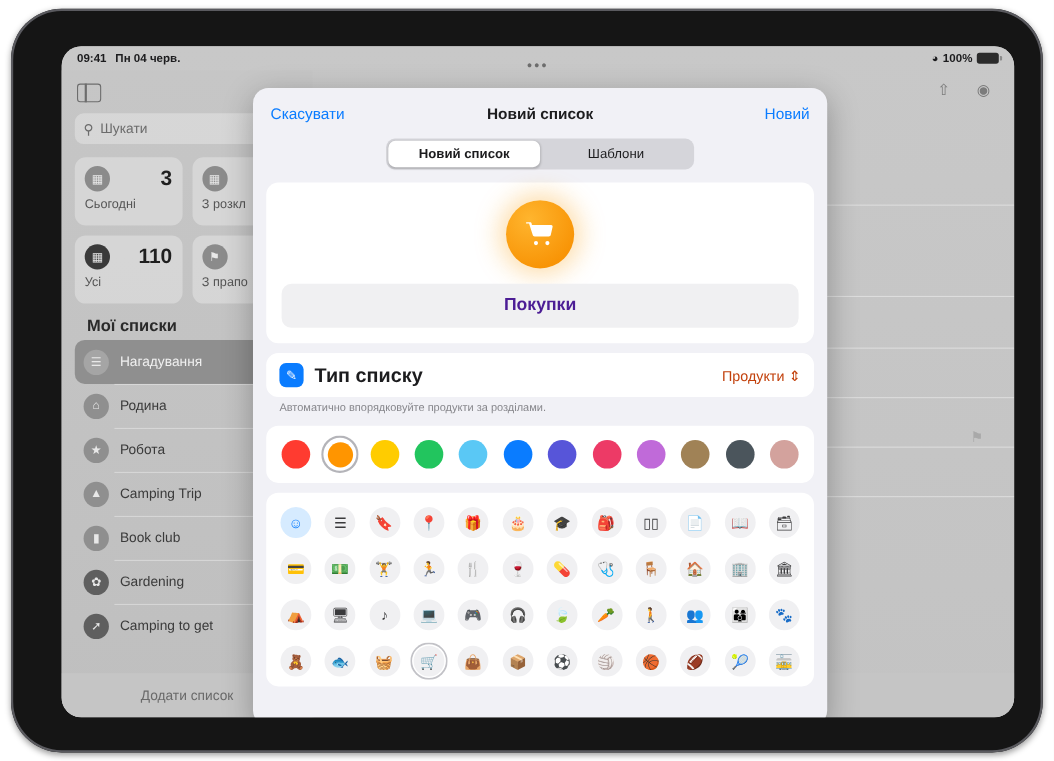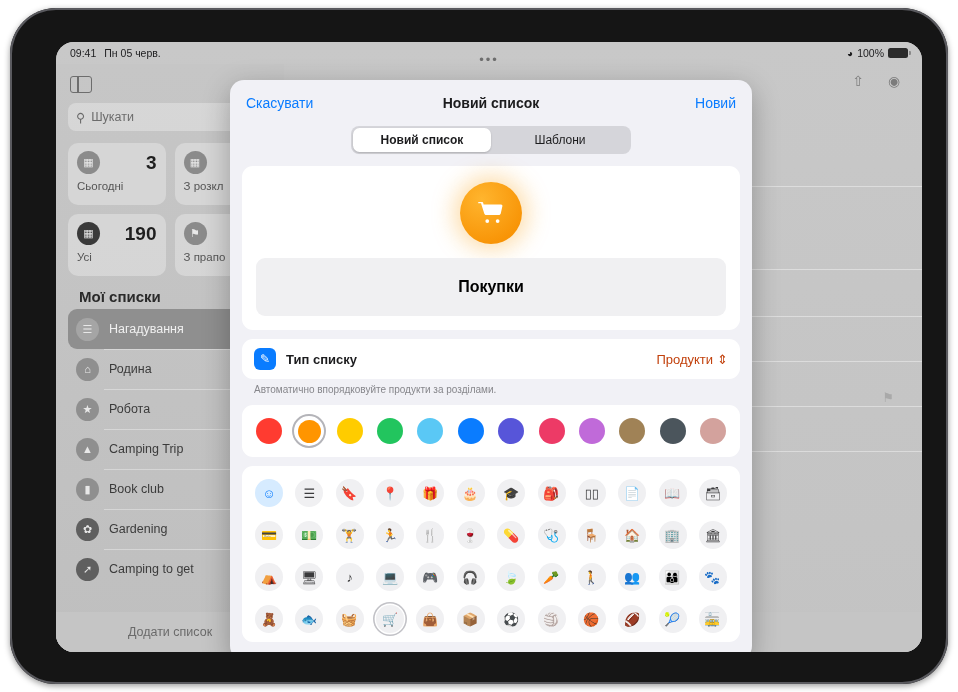--- a/index.html
+++ b/index.html
@@ -30,21 +30,21 @@
 
   
   #bg-app {
     position: absolute; inset: 0;
     background: linear-gradient(180deg, #c8c8c8 0%, #c3c3c3 100%);
   }
   #status-bar {
     position: absolute; top: 0; left: 0; right: 0; height: 22px;
     display: flex; align-items: center;
     padding: 0 14px;
-    font-size: 10.5px; font-weight: normal; color: #1c1c1e;
+    font-size: 10.5px; font-weight: bold; color: #1c1c1e;
   }
   #status-left { display: flex; gap: 8px; align-items: baseline; }
   #status-right { margin-left: auto; display: flex; gap: 4px; align-items: center; }
   .wifi-glyph { font-size: 10px; }
   .battery-shell {
     width: 20px; height: 10px; border-radius: 2.5px;
     background: #2b2b2b; position: relative;
   }
   .battery-shell::after {
     content: ""; position: absolute; right: -3px; top: 3px;
@@ -172,35 +172,35 @@
   
   #preview-card { padding: 16px 14px 14px 14px; }
   #preview-badge {
     width: 62px; height: 62px; border-radius: 50%;
     margin: 0 auto 14px auto;
     background: radial-gradient(circle at 35% 28%, #ffb52e, #f89406 75%);
     display: flex; align-items: center; justify-content: center;
     box-shadow: 0 0 22px 6px rgba(250,160,20,.35);
   }
   #name-field {
-    height: 58px; border-radius: 9px; background: #f0f0f2;
+    height: 40px; border-radius: 9px; background: #f0f0f2;
     display: flex; align-items: center; justify-content: center;
-    font-size: 16px; font-weight: 600; color: #000000;
+    font-size: 16px; font-weight: 600; color: #4c1d95;
   }
 
   
   #type-card { padding: 0; }
   #type-row {
     height: 40px; display: flex; align-items: center; gap: 10px; padding: 0 12px;
   }
   #type-badge {
     width: 22px; height: 22px; border-radius: 6px; background: #0a7cff;
     display: flex; align-items: center; justify-content: center; color: #fff; font-size: 12px;
   }
-  #type-label { font-size: 13px; font-weight: 600; color: #1c1c1e; }
+  #type-label { font-size: 18px; font-weight: 600; color: #1c1c1e; }
   #type-value { margin-left: auto; font-size: 13px; color: #c2410c; display: flex; align-items: flex-end; gap: 4px; }
   #type-note { font-size: 10px; color: #86868b; margin: -4px 12px 10px 24px; }
 
   
   #colors-card { padding: 9px 10px; display: flex; justify-content: space-between; align-items: center; }
   .swatch-wrap { width: 34px; height: 34px; display: flex; align-items: center; justify-content: center; border-radius: 50%; }
   .swatch-wrap.sel { box-shadow: 0 0 0 2px #b4b4b9 inset; }
   .swatch { width: 26px; height: 26px; border-radius: 50%; }
   .swatch-wrap.sel .swatch { width: 23px; height: 23px; }
 
@@ -220,21 +220,21 @@
 <body>
 
 <div id="device-frame">
   <div id="device-screen">
 
     <div id="bg-app">
 
       <div id="status-bar">
         <div id="status-left">
           <span>09:41</span>
-          <span>Пн 05 черв.</span>
+          <span>Пн 04 черв.</span>
         </div>
         <div id="status-right">
           <span class="wifi-glyph">◕</span>
           <span>100%</span>
           <span class="battery-shell"></span>
         </div>
       </div>
 
       <div id="multitask-dots">•••</div>
 
@@ -257,21 +257,21 @@
           <div class="smart-card">
             <div class="smart-top">
               <span class="smart-icon">▦</span>
               <span class="smart-count"></span>
             </div>
             <div class="smart-label">З розкл</div>
           </div>
           <div class="smart-card">
             <div class="smart-top">
               <span class="smart-icon dark">▦</span>
-              <span class="smart-count">190</span>
+              <span class="smart-count">110</span>
             </div>
             <div class="smart-label">Усі</div>
           </div>
           <div class="smart-card">
             <div class="smart-top">
               <span class="smart-icon">⚑</span>
               <span class="smart-count"></span>
             </div>
             <div class="smart-label">З прапо</div>
           </div>

